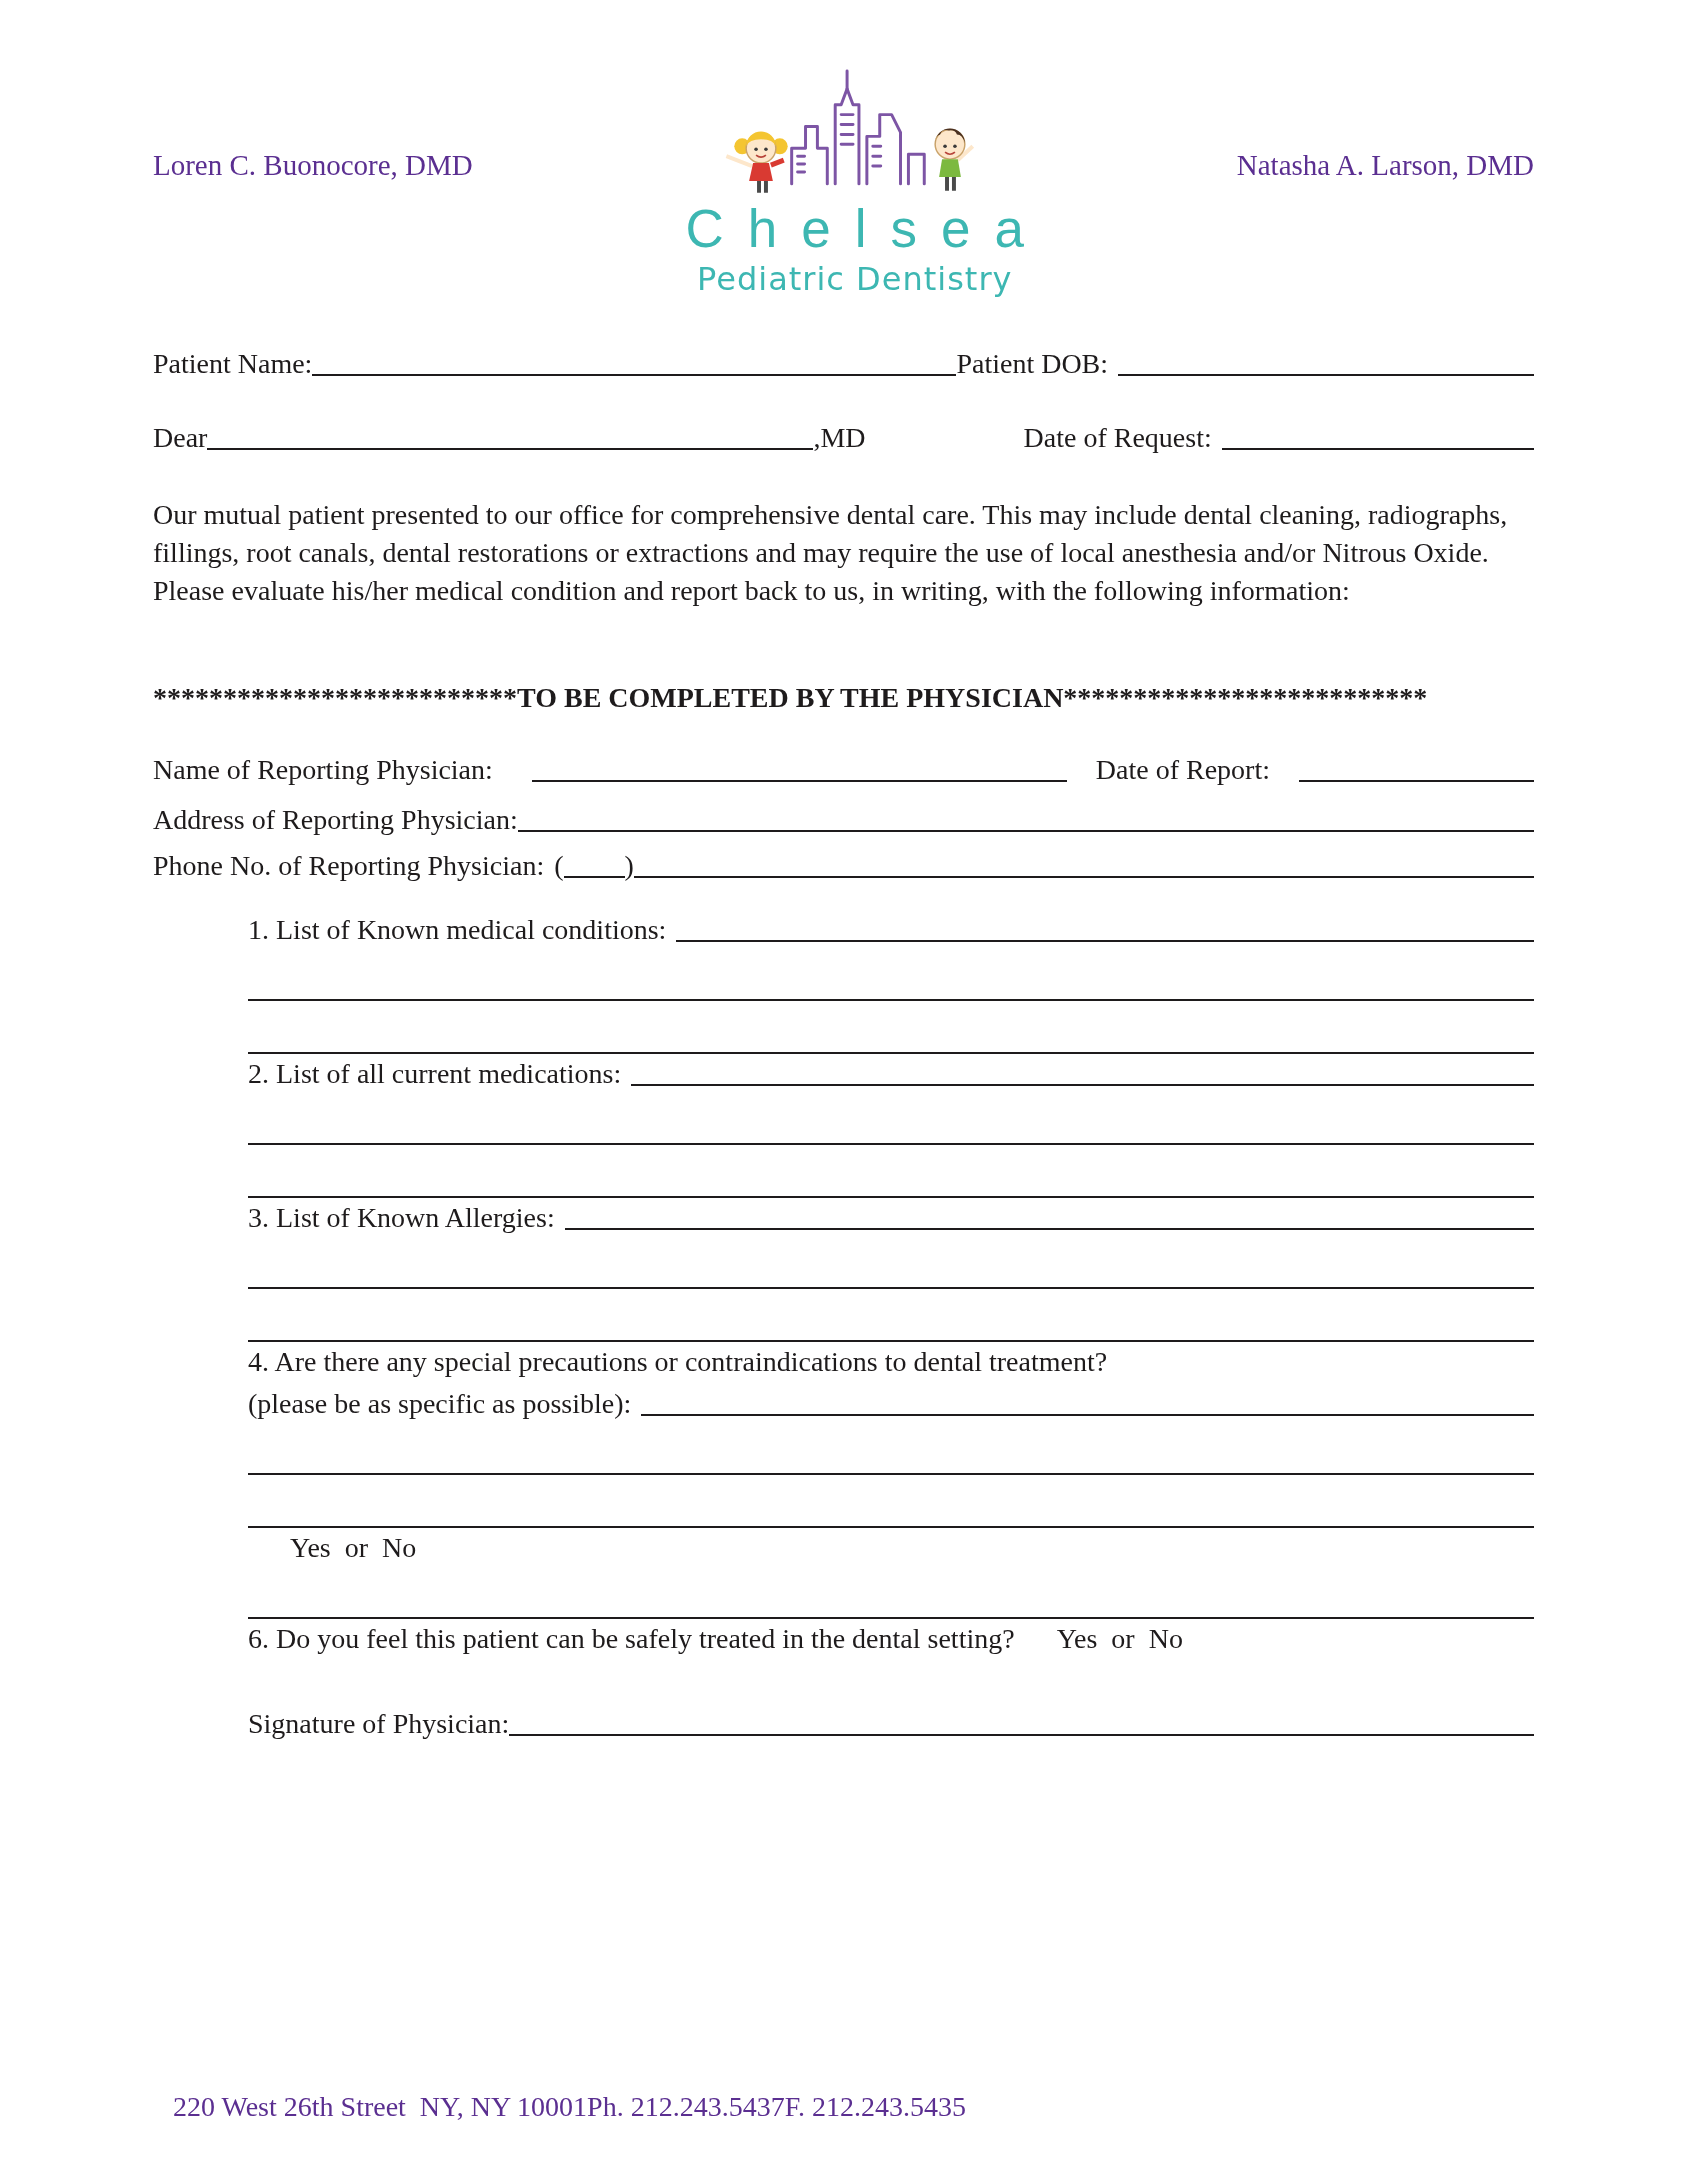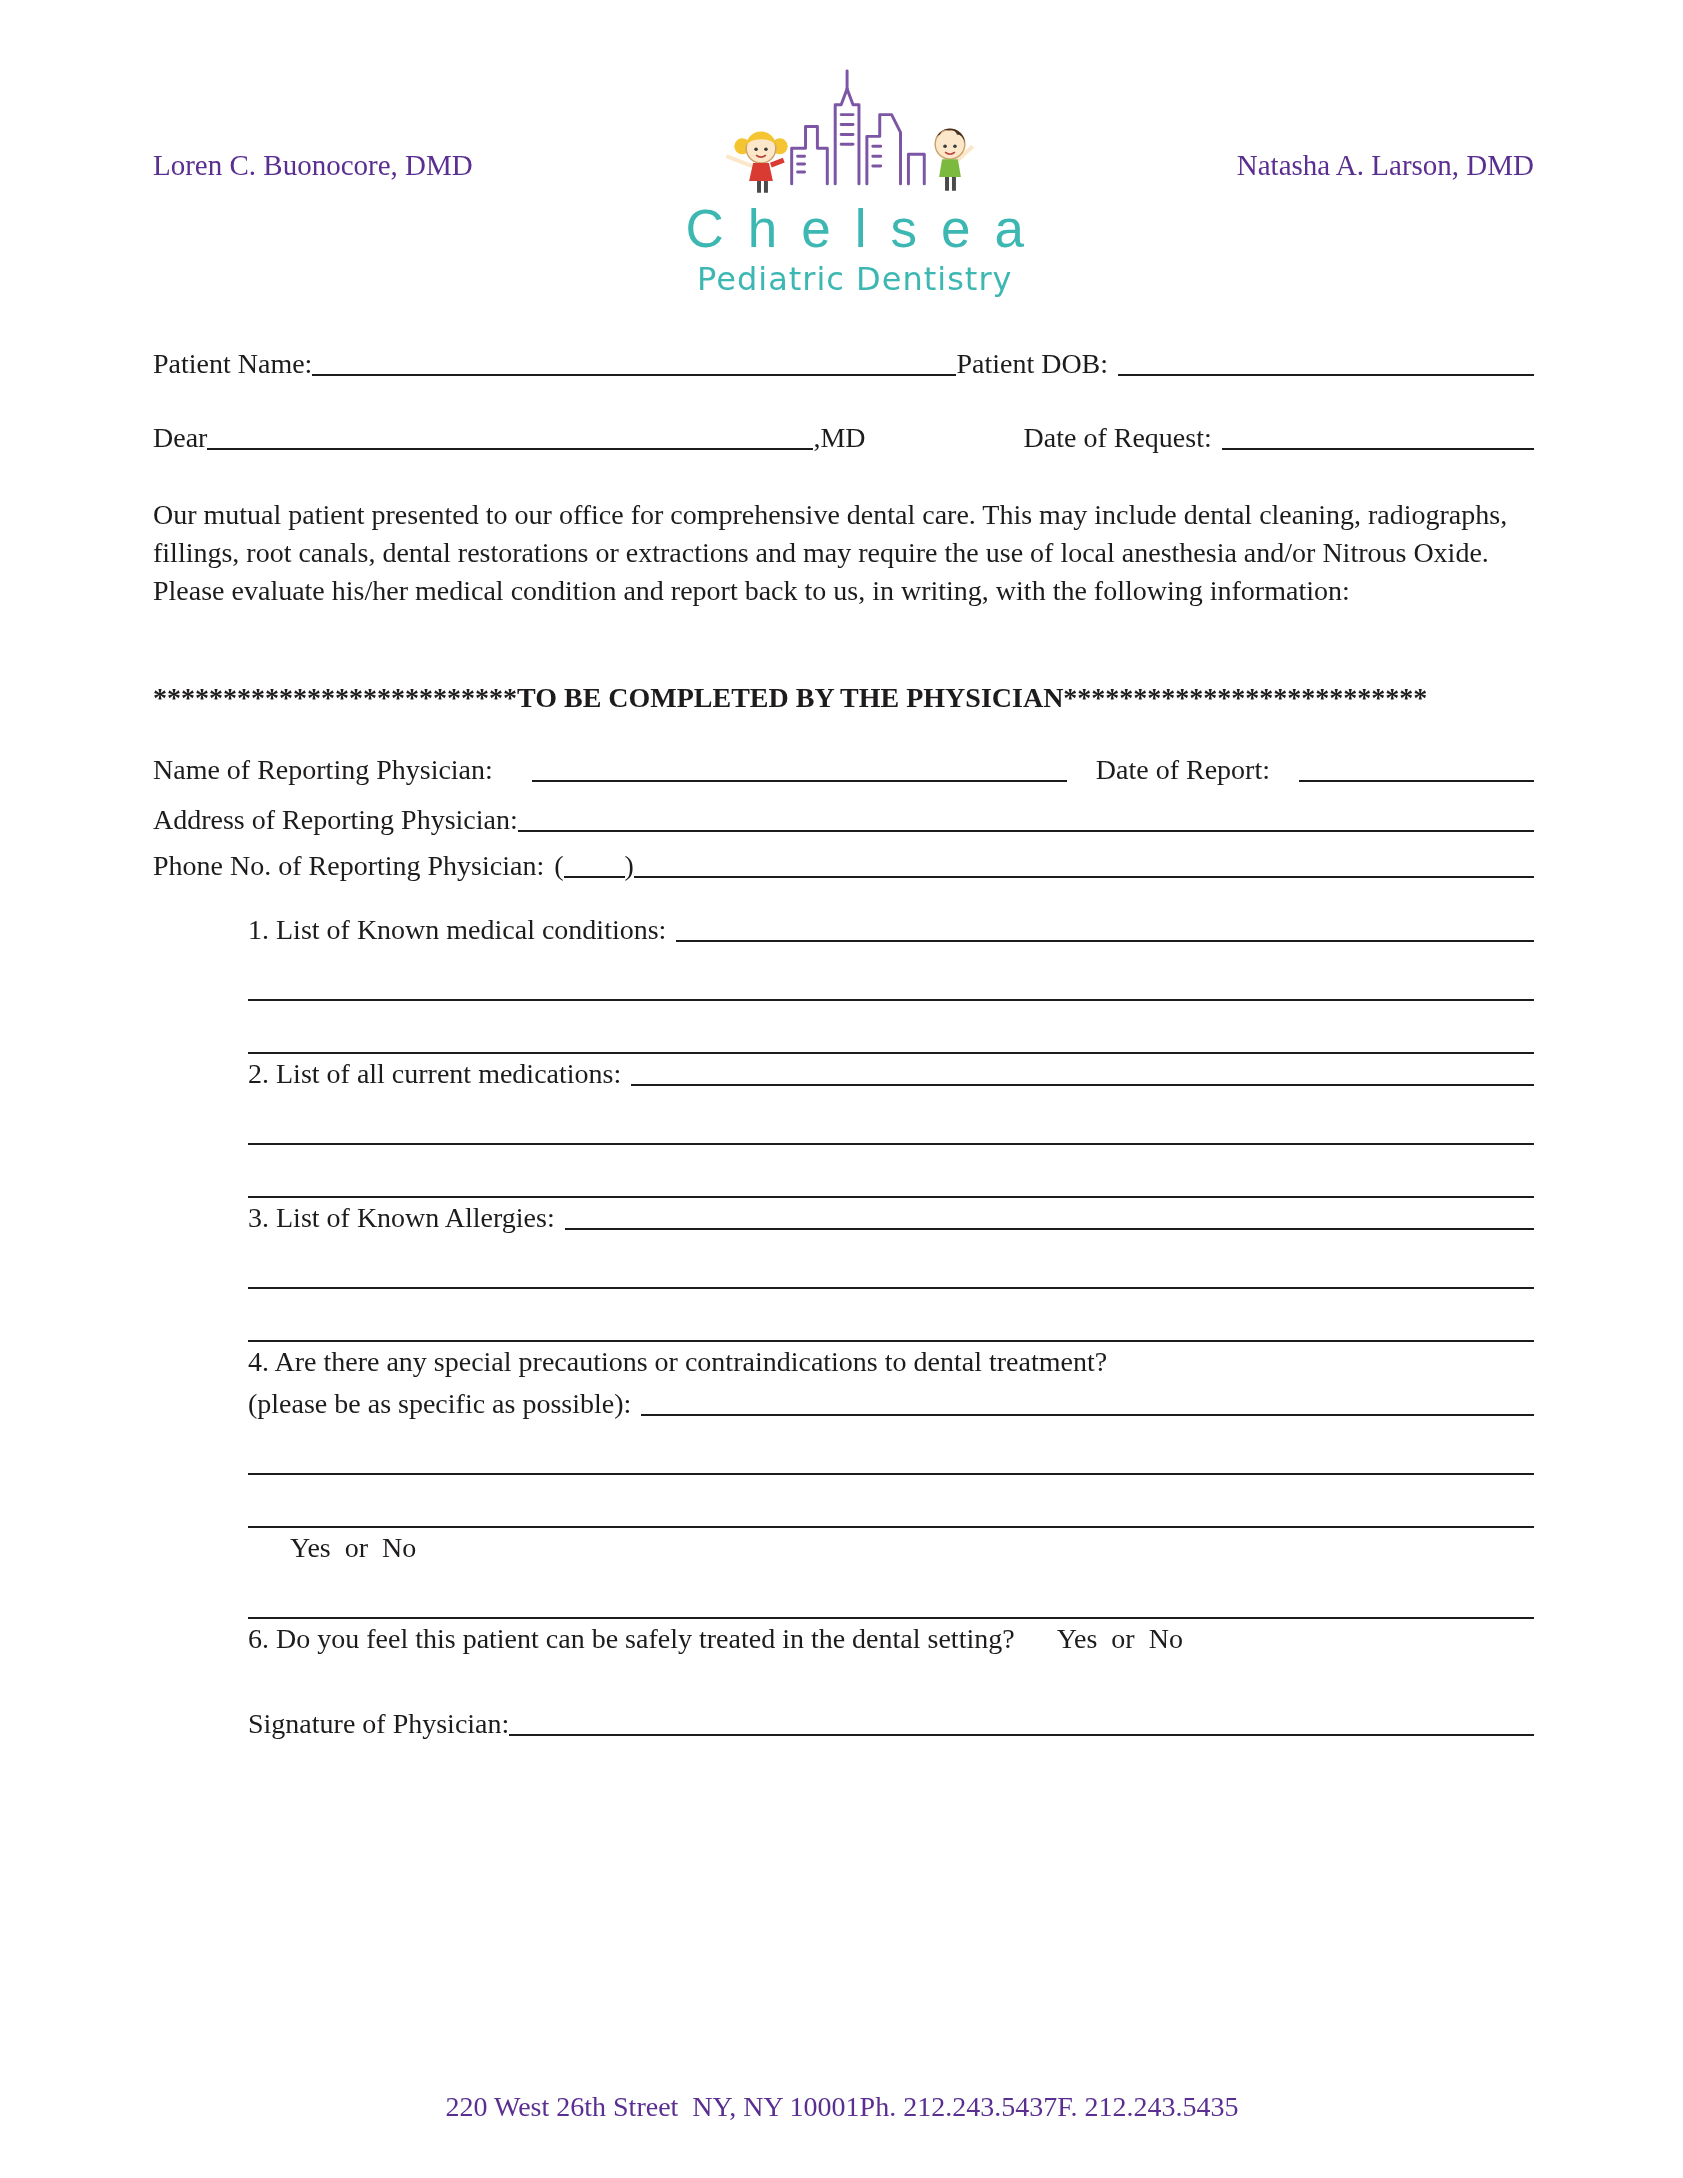--- a/index.html
+++ b/index.html
@@ -41,21 +41,21 @@
   .q-label { margin-top:4px; }
   .q-label.first { margin-top:32px;text-align:center; }
   .q-sub { margin-top:10px; }
   .blank { height:0; border-bottom:2px solid #1e1b1c; margin-top:53px; }
   .blank + .blank { margin-top:51px; }
   .yesno { margin-left:42px; }
   .sig-row { margin-top:53px; }
   
   .footer {
     position:absolute; left:0; right:4px; bottom:55px;
-    display:flex; justify-content:center; align-items:baseline;
+    display:flex; justify-content:flex-start; align-items:baseline;
     padding:0 168px 0 173px; color:#5b2f91; font-size:28px;
   }
 </style>
 </head>
 <body>
 
 <div class="page">
 
   <div class="header">
     <div class="doctor">Loren C. Buonocore, DMD</div>

